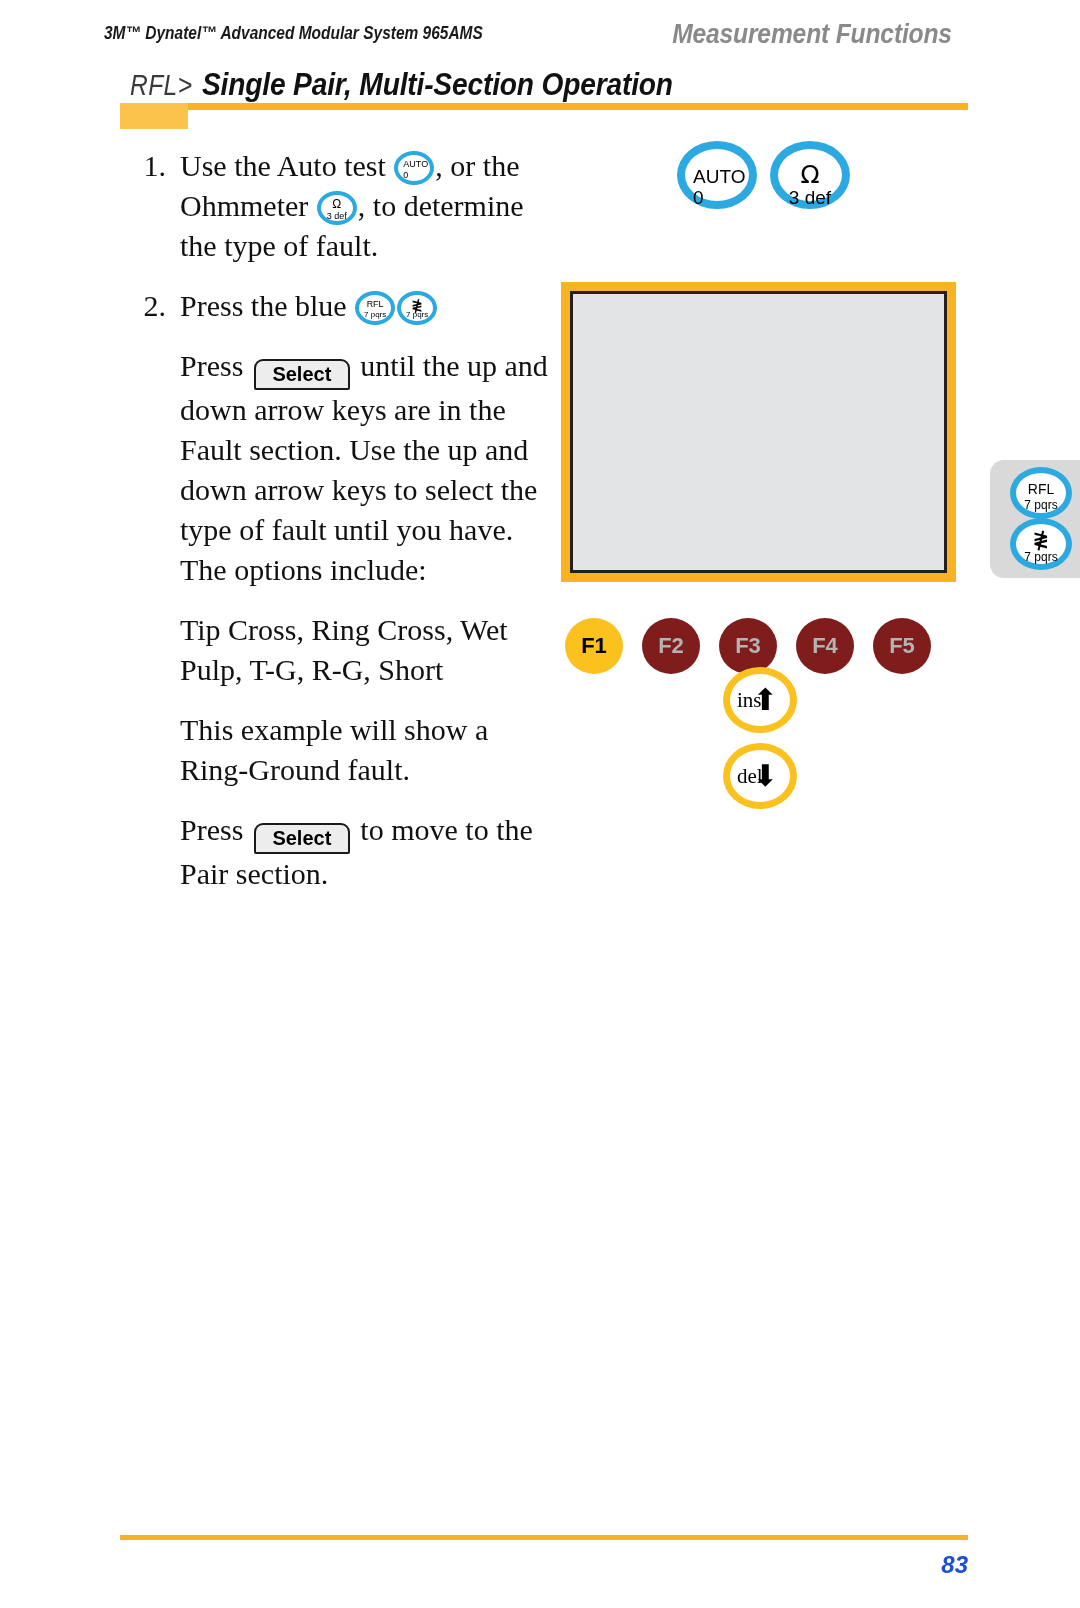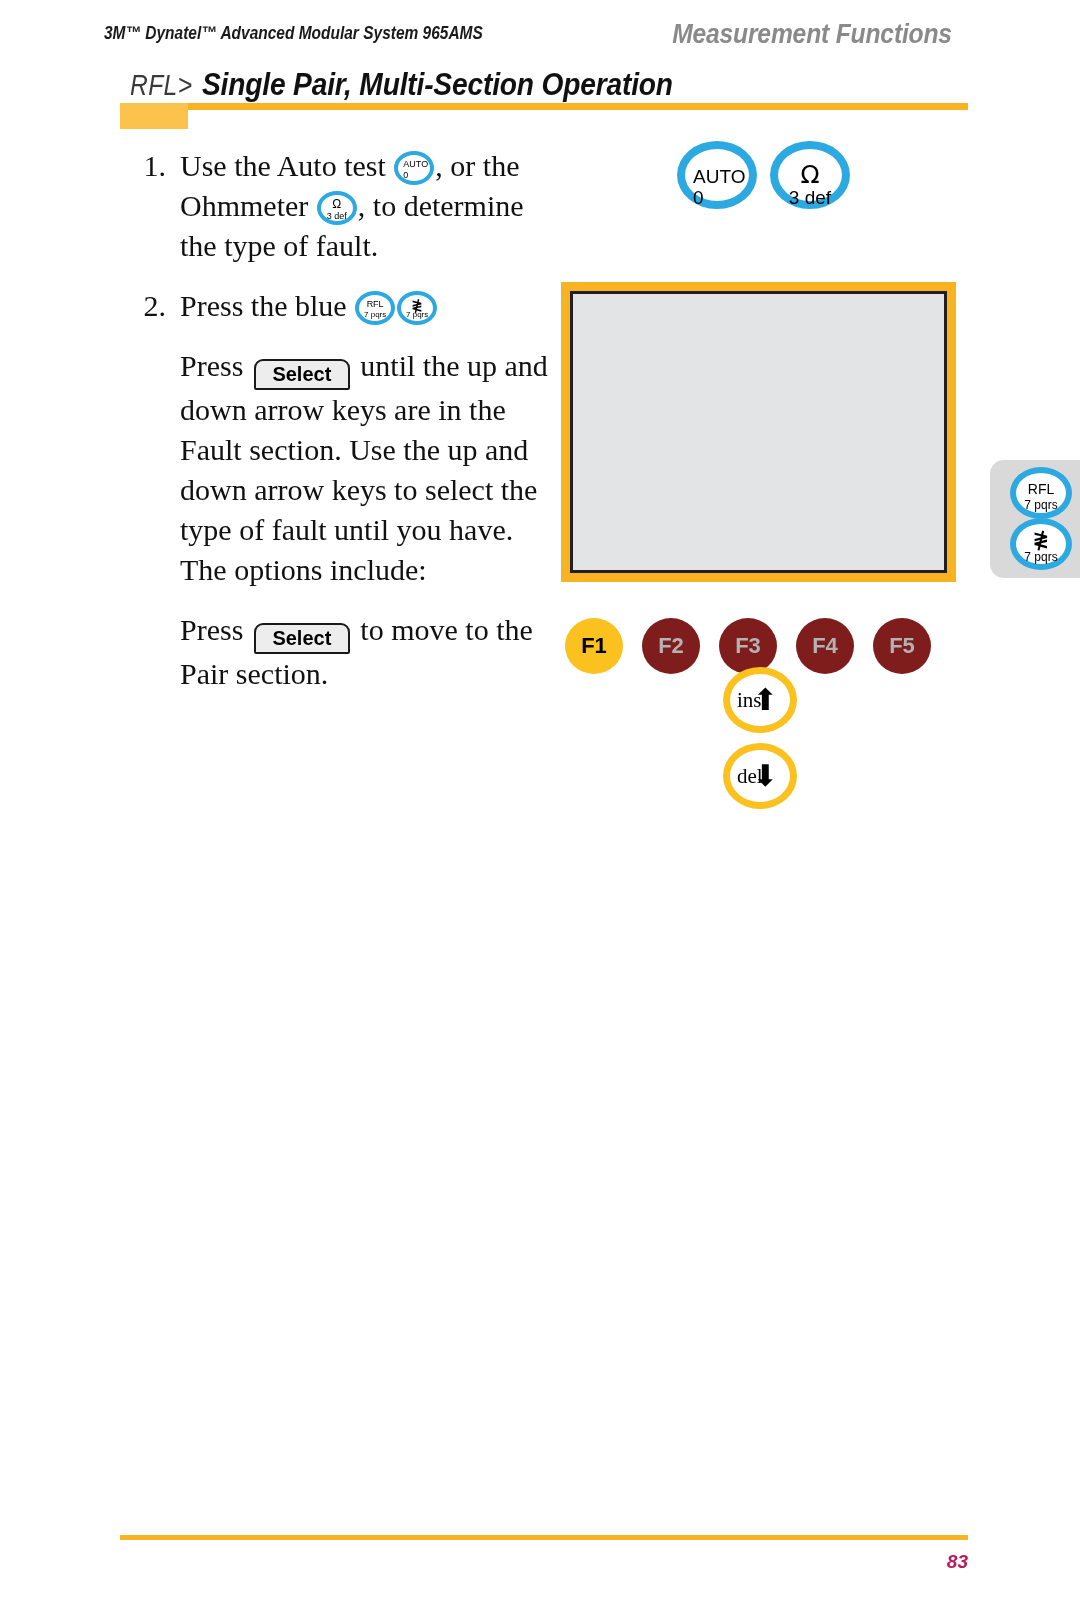--- a/index.html
+++ b/index.html
@@ -353,22 +353,22 @@
     height: 5px;
     background: #F7B322;
   }
   #page-number {
     position: absolute;
     right: 112px;
     top: 1551px;
     font-family: "Liberation Sans", sans-serif;
     font-style: italic;
     font-weight: bold;
-    font-size: 19px;
-    color: #be185d;
+    font-size: 24px;
+    color: #1d4ed8;
   }
 </style>
 </head>
 <body>
 
 <div id="page-header">
   <div id="header-product">3M™ Dynatel™ Advanced Modular System 965AMS</div>
   <div id="header-section">Measurement Functions</div>
 </div>
 
@@ -397,21 +397,23 @@
       </span><span class="key-inline">
         <span class="bolt-inline">≹</span>
         <span class="kl kl-bot">7 pqrs</span>
       </span>
   </div>
 
   <div class="para">
     <span>Press </span><span class="select-btn">Select</span><span> until the up and down arrow keys are in the Fault section. Use the up and down arrow keys to select the type of fault until you have. The options include:</span>
   </div>
 
-
+  <div class="para">Tip Cross, Ring Cross, Wet Pulp, T-G, R-G, Short</div>
+
+  <div class="para">This example will show a Ring-Ground fault.</div>
 
   <div class="para">
     <span>Press </span><span class="select-btn">Select</span><span> to move to the Pair section.</span>
   </div>
 
 </div>
 
 <div id="device">
 
   <div class="big-key" id="key-auto">

